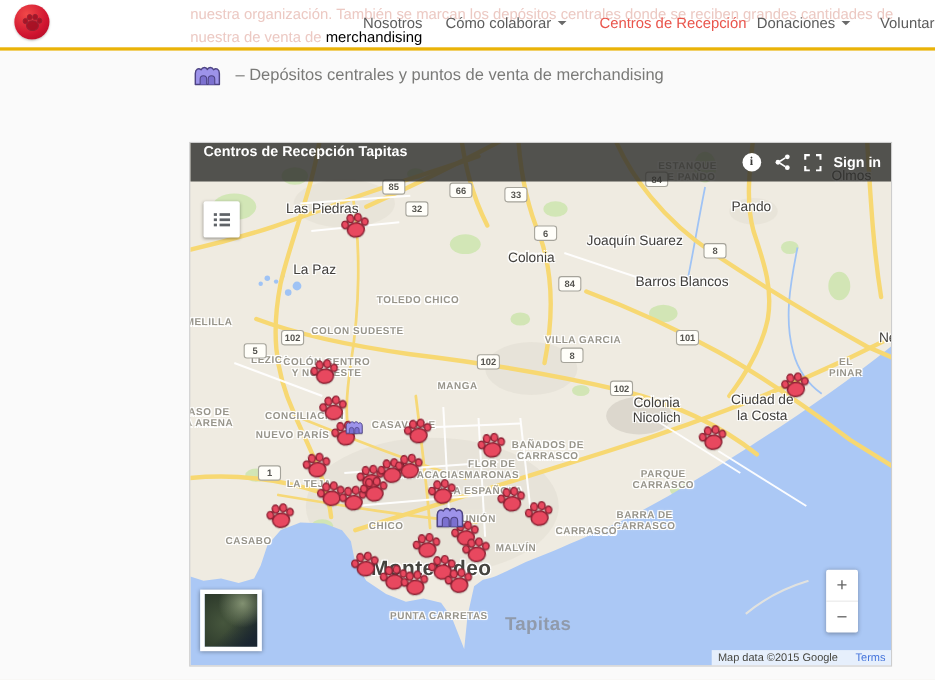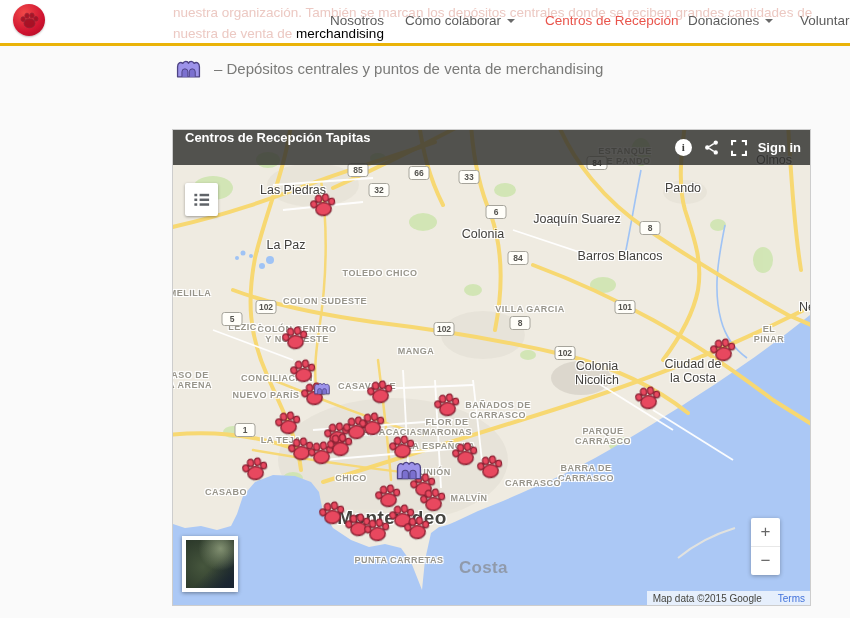--- a/index.html
+++ b/index.html
@@ -478,18 +478,18 @@
     </svg>
   </button>
 
   <div class="sat-thumb"></div>
 
   <div class="zoomctl">
     <div class="zbtn in">+</div>
     <div class="zbtn out">−</div>
   </div>
 
-  <div class="google-logo">Costa</div>
+  <div class="google-logo">Tapitas</div>
   <div class="attribution">
     <span class="attr-text">Map data ©2015 Google</span>
     <span class="terms">Terms</span>
   </div>
 </div>
 
 </body></html>

